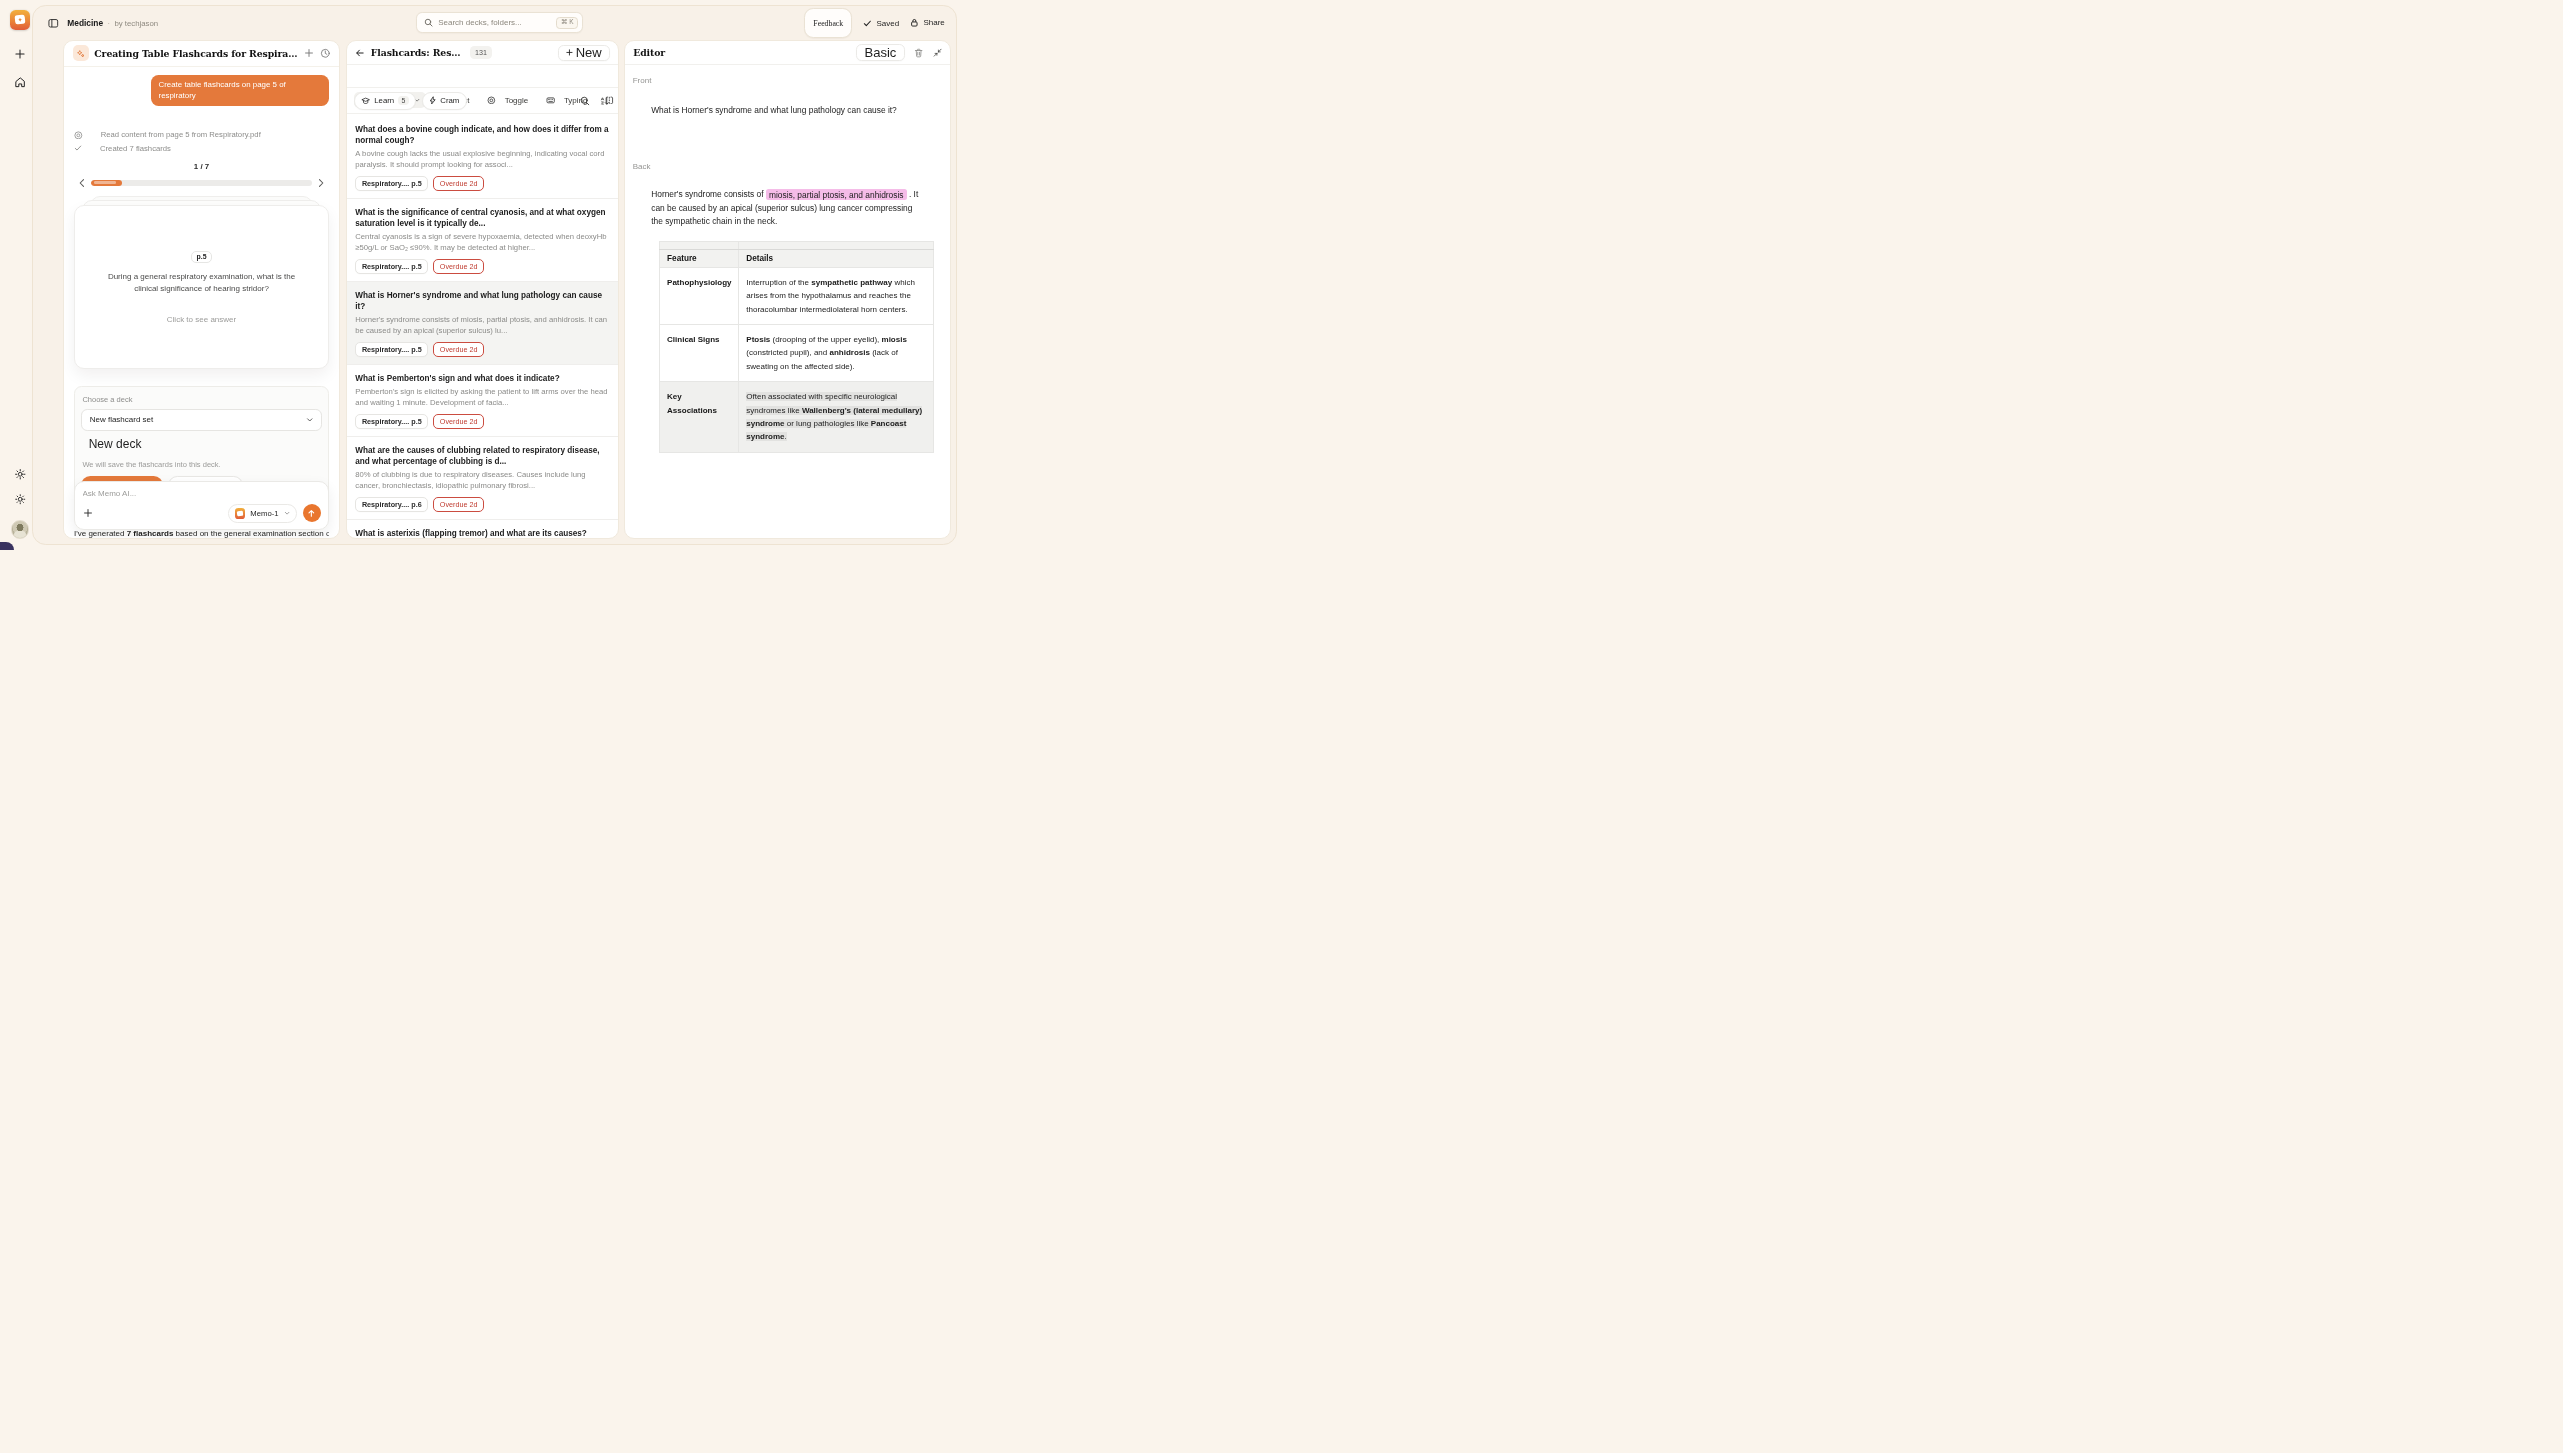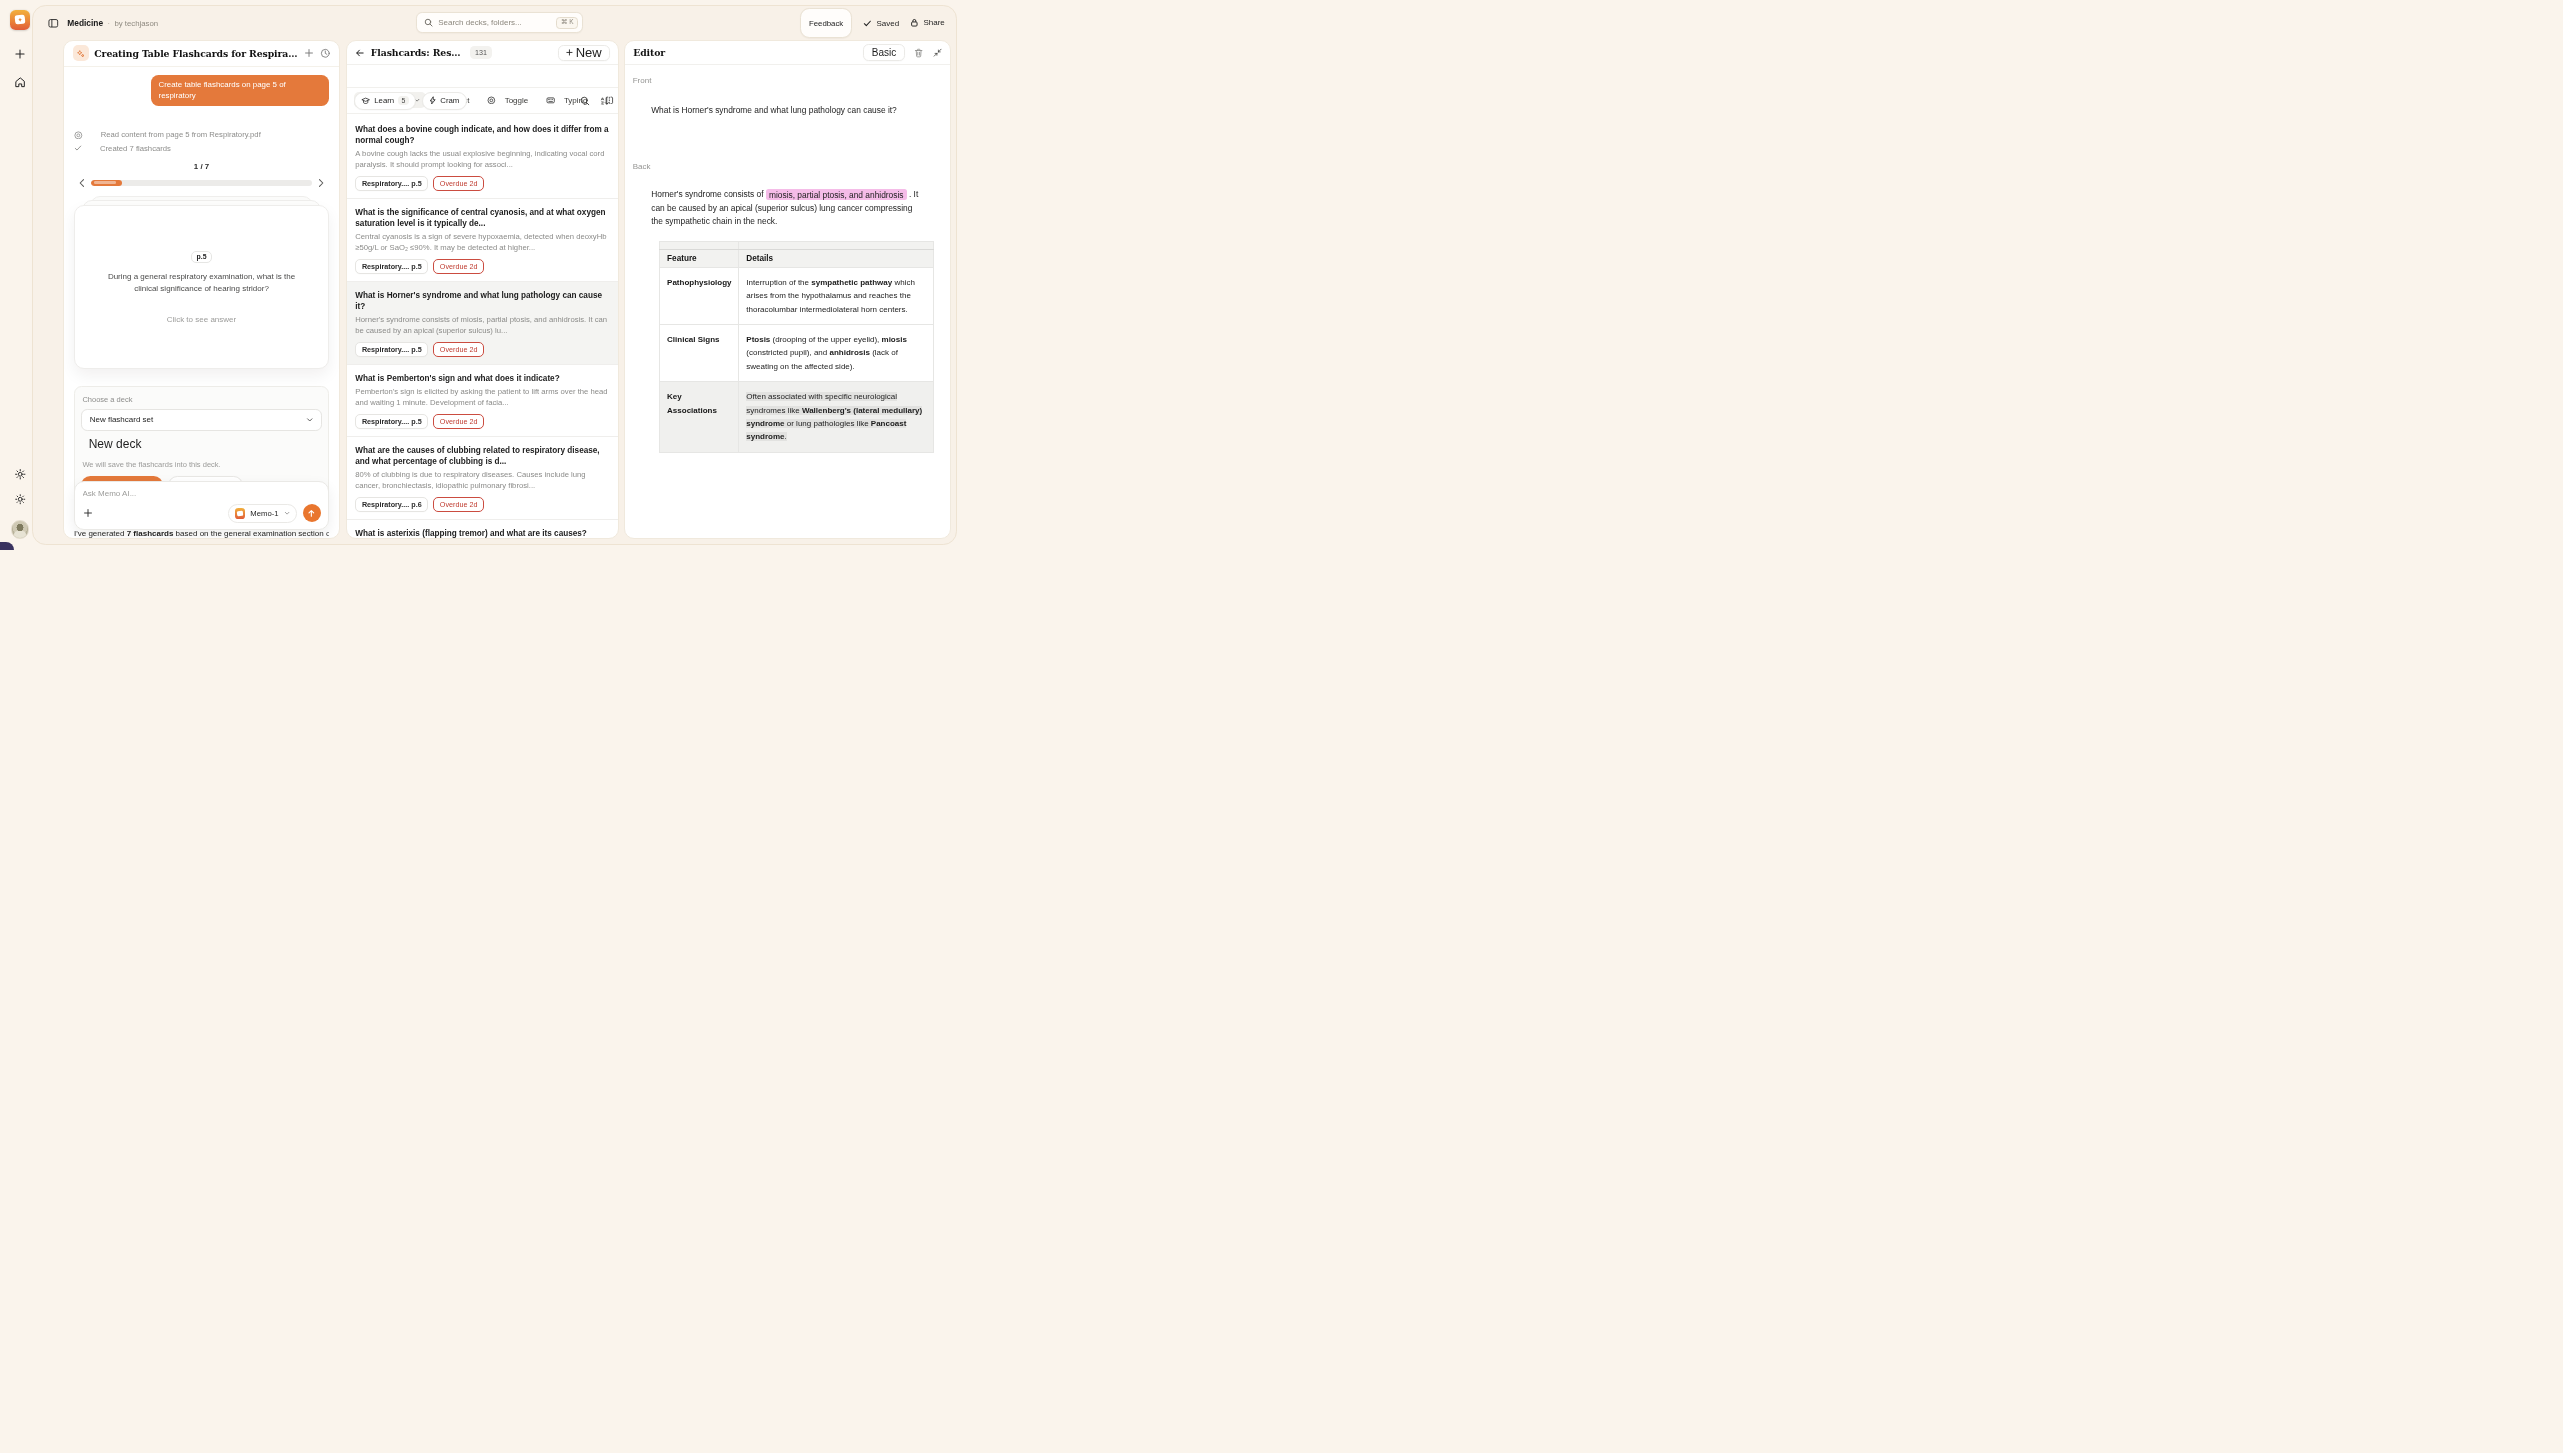--- a/index.html
+++ b/index.html
@@ -44,21 +44,21 @@
     border:0.6px solid #eae2d4; border-radius:6.2px; display:flex; align-items:center; padding:0 3.7px 0 6.9px;
     box-shadow:0 0.6px 1.2px rgba(40,30,10,.03); cursor:text; }
   .tb-search .mag { color:#6e6a63; margin-right:5px; }
   .tb-search input { border:0; outline:0; background:transparent; flex:1; font-size:8px; color:#333;
     font-family:"Liberation Sans",sans-serif; }
   .tb-search input::placeholder { color:#8d887e; }
   .kbd { border:0.6px solid #e4dccd; background:#fbf7f0; color:#8d887e; border-radius:3.7px; font-size:6.5px;
     padding:1.9px 3.7px; line-height:1; }
   .tb-right { margin-left:auto; display:flex; align-items:center; gap:11.2px; }
   .btn-feedback { background:#fffdfb; border:0.6px solid #eae2d4; border-radius:9.3px; height:26px; padding:14px 8px;
-    font-size:7.8px; color:#222; display:flex; align-items:center; cursor:pointer; box-shadow:0 0.6px 1.2px rgba(40,30,10,.04); }
+    font-size:7.8px; color:#222; display:flex; align-items:center; cursor:pointer; box-shadow:0 0.6px 1.2px rgba(40,30,10,.04);font-family:Liberation Serif, serif; }
   .tb-flat { display:flex; align-items:center; gap:4.4px; font-size:8px; color:#1d1d1d; cursor:pointer; }
 
   
   .cols { position:absolute; left:30px; right:5px; top:34px; bottom:5px; display:flex; gap:5.6px; }
   .panel { background:#fff; border:0.6px solid #f0e9dd; border-radius:10px; overflow:hidden; position:relative; }
   .p-chat { width:277px; }
   .p-list { width:273px; }
   .p-edit { flex:1; }
   .chat-head { height:25.6px; display:flex; align-items:center; gap:5.6px; padding:0 8.7px; border-bottom:0.6px solid #f4f1ea; position:relative; }
   .spark-chip { width:16px; height:16px; border-radius:5px; background:#fbe8d9; display:flex; align-items:center; justify-content:center; }
@@ -139,21 +139,21 @@
   .card-a { margin-top:3.1px; font-size:7.7px; color:#8b8b89; line-height:10.6px; }
   .card-tags { margin-top:5.6px; display:flex; gap:5px; }
   .tag { border-radius:5px; font-size:7.2px; padding:1.9px 5.6px; background:#fff; }
   .deck-tag { border:0.6px solid #e6e5e2; color:#2b2b2b; font-weight:600; box-shadow:0 0.6px 0.6px rgba(0,0,0,.02); }
   .overdue-tag { border:0.6px solid #cb4c40; color:#bf3b2f; }
 
   
   .edit-head { height:24px; display:flex; align-items:center; padding:0 8px; border-bottom:0.6px solid #f1f0ed; gap:9.3px; }
   .edit-title { font-size:9.3px; color:#111; }
   .btn-basic { margin-left:auto; background:#fff; border:0.6px solid #ebeae7; border-radius:5.6px; height:17px; padding:0 7.5px;
-    font-size:10px; color:#1d1d1d; cursor:pointer; box-shadow:0 0.6px 1.2px rgba(0,0,0,.03); font-family:"Liberation Sans",sans-serif; }
+    font-size:13px; color:#1d1d1d; cursor:pointer; box-shadow:0 0.6px 1.2px rgba(0,0,0,.03); font-family:"Liberation Sans",sans-serif; }
   .edit-body { position:absolute; top:24px; bottom:0; left:0; right:0; overflow:hidden; }
   .fld-label { font-size:8px; color:#959593; margin:10.6px 0 0 7.5px; }
   .front-text { margin:20.6px 0 0 26px; font-size:8.4px; color:#1c1c1c; }
   .back-label { margin-top:47px; }
   .back-text { margin:17px 26px 0 26px; font-size:8.4px; color:#1c1c1c; line-height:13.4px; max-width:284px; }
   .hl-pink { background:#f5bce8; border-radius:2.5px; padding:0.6px 3.1px; }
   .hl-gray { background:#e2e2e0; }
   .b { font-weight:700; }
   .edit-table { margin:13px 0 0 34px; border-collapse:collapse; font-size:8px; table-layout:fixed; }
   .edit-table td { border:0.6px solid #e6e6e4; vertical-align:top; }

